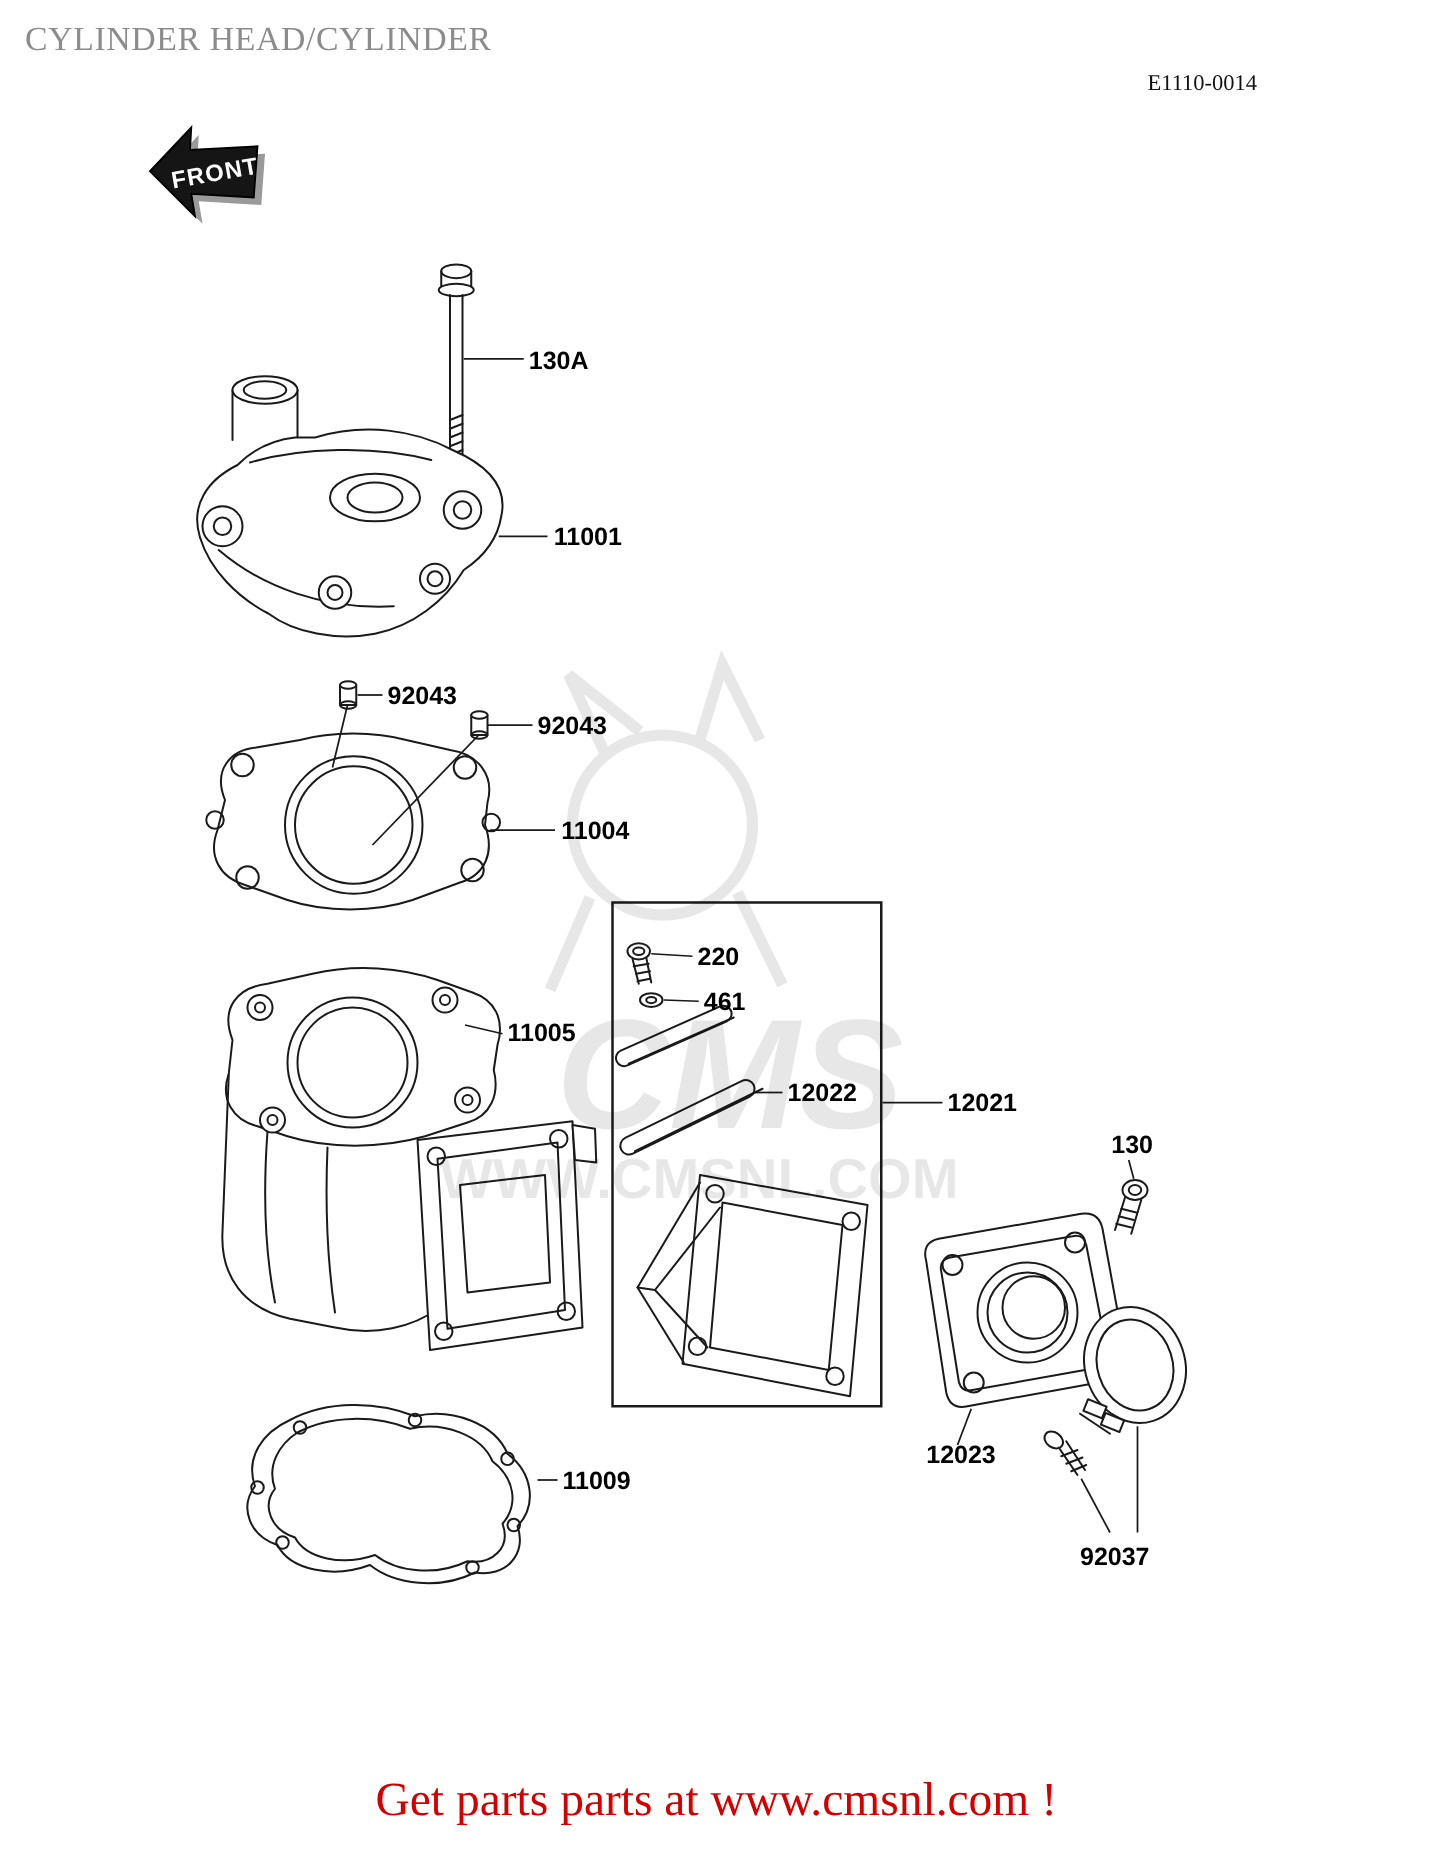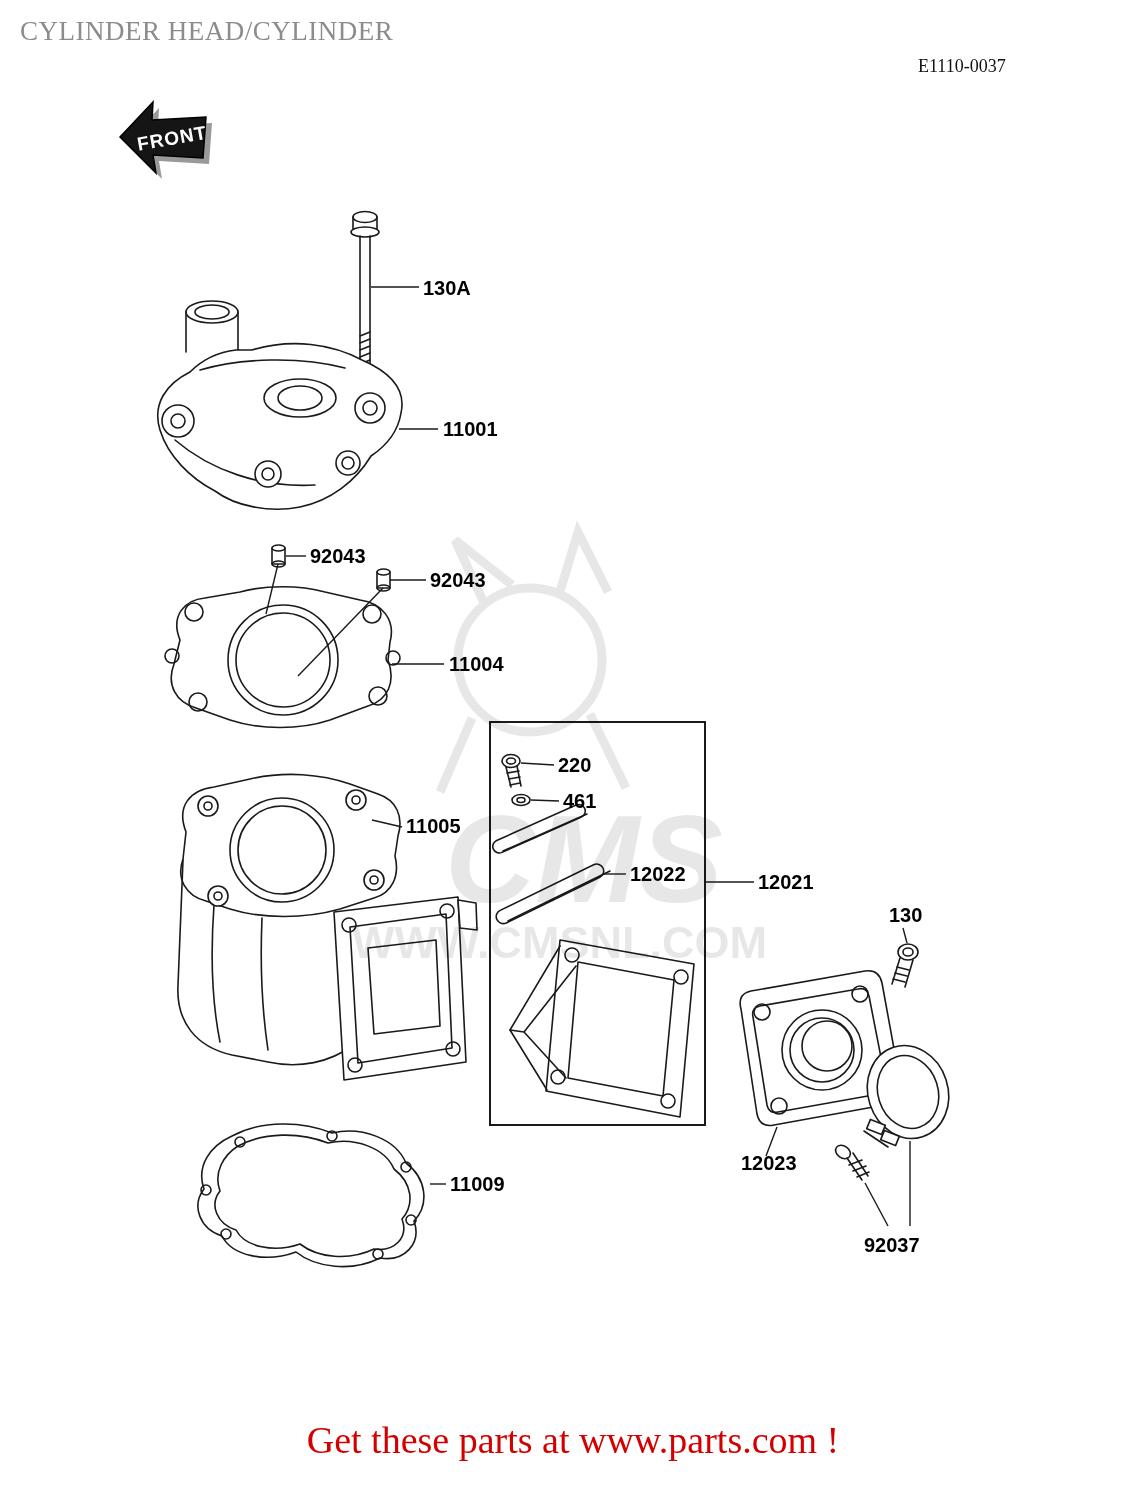--- a/index.html
+++ b/index.html
@@ -18,21 +18,21 @@
   .leader line{stroke:#1a1a1a;stroke-width:1.4;}
   .plabel{font-family:"Liberation Sans", sans-serif;font-weight:bold;font-size:20px;fill:#000;cursor:pointer;}
   .wm-text{font-family:"Liberation Sans", sans-serif;font-weight:bold;}
 </style>
 </head>
 <body>
 
 <div class="page">
 
   <div class="page-title">CYLINDER HEAD/CYLINDER</div>
-  <div class="diagram-code">E1110-0037</div>
+  <div class="diagram-code">E1110-0014</div>
 
   <svg class="diagram" width="1146" height="1500" viewBox="0 0 1146 1500">
 
     <g>
       <polygon points="126,143 159,108 158,126 212,123 209,164 159,161 162,179" fill="#9a9a9a"></polygon>
       <polygon points="120,137 153,102 152,120 206,117 203,158 153,155 156,173" fill="#151515" stroke="#000" stroke-width="1.5"></polygon>
       <text x="137" y="146" transform="rotate(-10 165 140)" font-size="19" font-weight="bold" fill="#ffffff" letter-spacing="1" font-family="Liberation Sans, sans-serif">FRONT</text>
     </g>
 
     <g class="part">
@@ -245,14 +245,14 @@
       <text class="plabel" x="563" y="808">461</text>
       <text class="plabel" x="630" y="881">12022</text>
       <text class="plabel" x="758" y="889">12021</text>
       <text class="plabel" x="889" y="922">130</text>
       <text class="plabel" x="741" y="1170">12023</text>
       <text class="plabel" x="864" y="1252">92037</text>
       <text class="plabel" x="450" y="1191">11009</text>
     </g>
   </svg>
 
-  <div class="footer">Get these parts at www.parts.com !</div>
+  <div class="footer">Get parts parts at www.cmsnl.com !</div>
 </div>
 
 </body></html>

